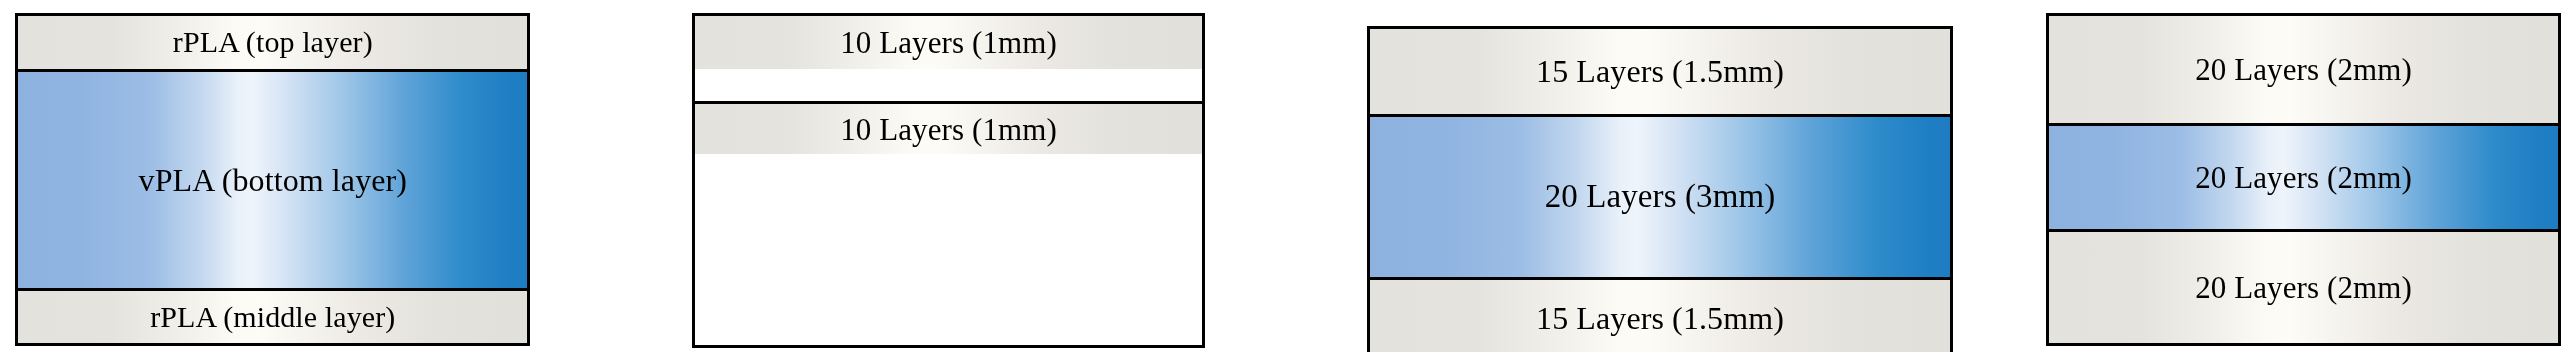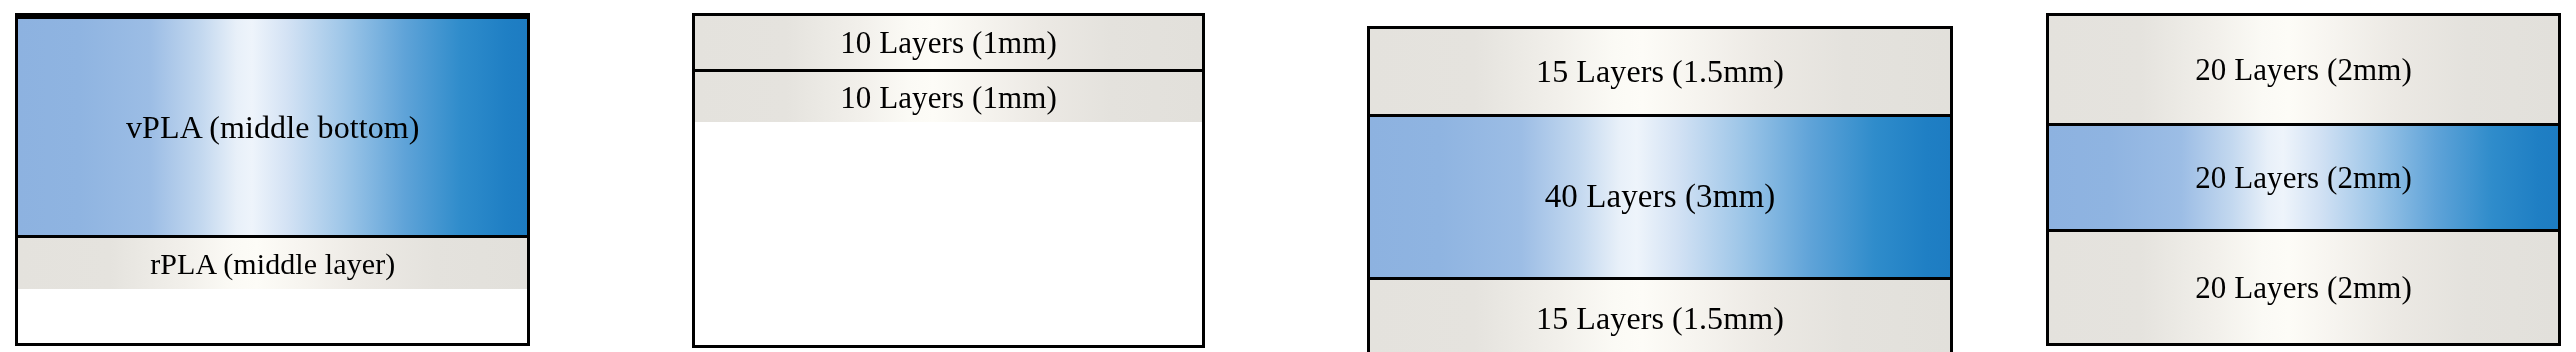--- a/index.html
+++ b/index.html
@@ -80,41 +80,44 @@
     white-space: nowrap;
     line-height: 1;
     letter-spacing: 0.1px;
   }
 </style>
 </head>
 <body>
 
 <div id="diagram">
     <div class="panel" style="left: 15.3px; top: 12.8px; width: 515px; height: 333px;">
+      <div class="layer beige" style="height: 16.3%; flex: 0 0 16.3%;">
+        <span class="layer-label" style="font-size: 30px;">rPLA (top layer)</span>
+      </div>
       <div class="layer blue divider-top" style="height: 67%; flex: 0 0 67%;">
-        <span class="layer-label" style="font-size: 32px;">vPLA (middle bottom)</span>
+        <span class="layer-label" style="font-size: 32px;">vPLA (bottom layer)</span>
       </div>
       <div class="layer beige divider-top" style="height: 16.7%; flex: 0 0 16.7%;">
         <span class="layer-label" style="font-size: 30px;">rPLA (middle layer)</span>
       </div>
     </div>
-    <div class="panel" style="left: 692px; top: 12.8px; width: 513px; height: 335px;">
+    <div class="panel" style="left: 692px; top: 12.8px; width: 513px; height: 335px; gap: 32px;">
       <div class="layer beige" style="height: 16.2%; flex: 0 0 16.2%;">
         <span class="layer-label" style="font-size: 31px;">10 Layers (1mm)</span>
       </div>
       <div class="layer beige divider-top" style="height: 16.2%; flex: 0 0 16.2%;">
         <span class="layer-label" style="font-size: 31px;">10 Layers (1mm)</span>
       </div>
     </div>
     <div class="panel" style="left: 1367px; top: 26px; width: 586px; height: 333px;">
       <div class="layer beige" style="height: 25.9%; flex: 0 0 25.9%;">
         <span class="layer-label" style="font-size: 32px;">15 Layers (1.5mm)</span>
       </div>
       <div class="layer blue divider-top" style="height: 49.8%; flex: 0 0 49.8%;">
-        <span class="layer-label" style="font-size: 33px;">40 Layers (3mm)</span>
+        <span class="layer-label" style="font-size: 33px;">20 Layers (3mm)</span>
       </div>
       <div class="layer beige divider-top" style="height: 24.3%; flex: 0 0 24.3%;">
         <span class="layer-label" style="font-size: 32px;">15 Layers (1.5mm)</span>
       </div>
     </div>
     <div class="panel" style="left: 2046px; top: 13px; width: 515px; height: 333px;">
       <div class="layer beige" style="height: 32.6%; flex: 0 0 32.6%;">
         <span class="layer-label" style="font-size: 31px;">20 Layers (2mm)</span>
       </div>
       <div class="layer blue divider-top" style="height: 32.6%; flex: 0 0 32.6%;">

